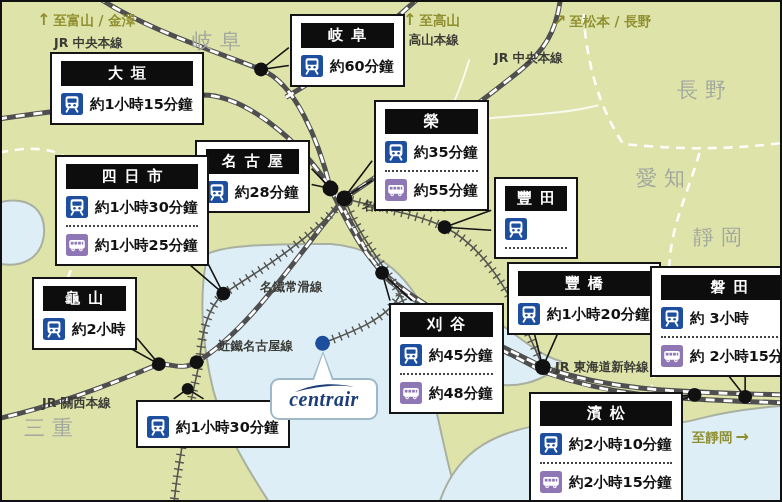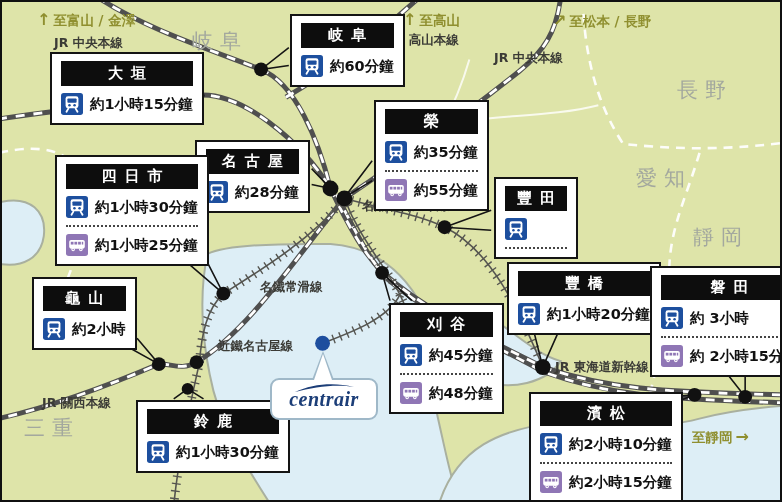--- a/index.html
+++ b/index.html
@@ -315,21 +315,20 @@
               <rect x="7" y="6" width="10" height="4.5" rx="0.8" fill="#1d4f9e"></rect>
               <circle cx="9.2" cy="13.4" r="1.4" fill="#1d4f9e"></circle>
               <circle cx="14.8" cy="13.4" r="1.4" fill="#1d4f9e"></circle>
               <path d="M8 17 L6 20.5 M16 17 L18 20.5" stroke="#fff" stroke-width="2" stroke-linecap="round"></path>
             </svg>
           </span>
           <span class="mode-time">約2小時</span>
         </div>
       </div>
       <div class="callout" style="left: 134px; top: 398px;">
-        <div class="callout-header">鈴鹿</div>
         <div class="mode-row">
           <span class="mode-icon train">
             <svg viewBox="0 0 24 24">
               <rect width="24" height="24" rx="3" fill="#1d4f9e"></rect>
               <rect x="5" y="3.5" width="14" height="13" rx="2.5" fill="#fff"></rect>
               <rect x="7" y="6" width="10" height="4.5" rx="0.8" fill="#1d4f9e"></rect>
               <circle cx="9.2" cy="13.4" r="1.4" fill="#1d4f9e"></circle>
               <circle cx="14.8" cy="13.4" r="1.4" fill="#1d4f9e"></circle>
               <path d="M8 17 L6 20.5 M16 17 L18 20.5" stroke="#fff" stroke-width="2" stroke-linecap="round"></path>
             </svg>

